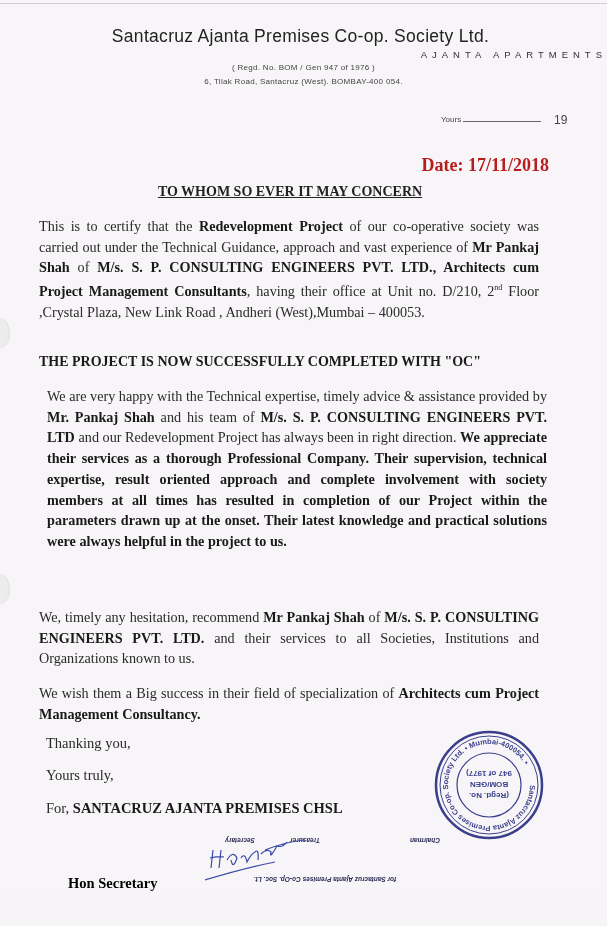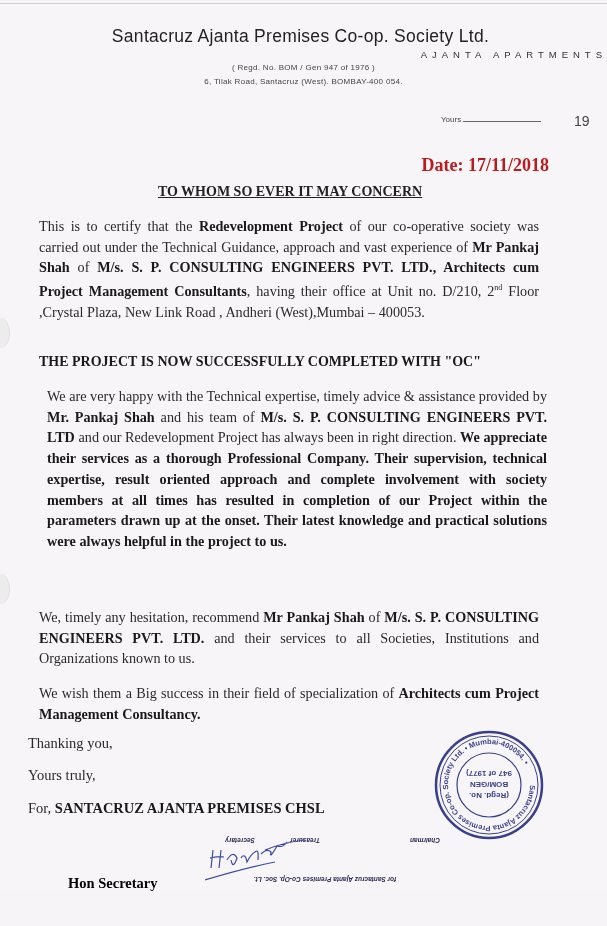--- a/index.html
+++ b/index.html
@@ -6,31 +6,31 @@
   body{width:607px;height:926px;background:#f6f4f6;position:relative;overflow:hidden;font-family:"Liberation Serif",serif;color:#1e1e1e;}
   .page{position:absolute;left:0;top:0;width:607px;height:892px;background:#f7f5f7;}
   .topline{position:absolute;left:0;top:3px;width:607px;height:1px;background:#cfcfcf;}
   .hdr{position:absolute;left:0;top:26px;width:607px;text-align:center;font-family:"Liberation Sans",sans-serif;}
   .hdr-title{font-size:17.5px;letter-spacing:0.3px;color:#222;margin-left:-6px;}
   .hdr-sub{font-size:9.5px;letter-spacing:5px;margin-top:2px;color:#333;text-align:right;}
   .hdr-regd{font-size:8px;margin-top:3px;color:#444;letter-spacing:0.3px;}
   .hdr-addr{font-size:8px;margin-top:5px;color:#444;letter-spacing:0.3px;}
   .bombay{position:absolute;left:441px;top:115px;font-family:"Liberation Sans",sans-serif;font-size:8px;color:#444;}
   .bombay-line{display:inline-block;width:78px;border-bottom:1px solid #666;margin-left:2px;}
-  .year{position:absolute;left:574px;top:113px;font-family:"Liberation Sans",sans-serif;font-size:14px;color:#444;}
+  .year{position:absolute;left:554px;top:113px;font-family:"Liberation Sans",sans-serif;font-size:12px;color:#444;}
   .date{position:absolute;right:58px;top:155px;font-size:18px;font-weight:bold;color:#b91c1c;}
   .heading{position:absolute;left:0;top:184px;width:580px;text-align:center;font-size:14px;font-weight:bold;text-decoration:underline;color:#222;}
   .para{position:absolute;left:39px;width:500px;font-size:14.2px;line-height:20.7px;text-align:justify;color:#2a2a2a;}
   .para b{color:#1a1a1a;}
   .p1{top:216px;}
   .p2{top:352px;font-weight:bold;font-size:14px;color:#1a1a1a;}
   .p3{top:386px;margin-left:8px;}
   .p4{top:607px;}
   .p5{top:683px;}
-  .close{position:absolute;left:28px;font-size:14.5px;color:#2a2a2a;text-align:right;}
+  .close{position:absolute;left:46px;font-size:14.5px;color:#2a2a2a;text-align:right;}
   .c1{top:735px;}
   .c2{top:767px;}
   .c3{top:800px;}
   .c3 b{color:#1a1a1a;}
   .hon{position:absolute;left:68px;top:833px;font-size:14.5px;font-weight:bold;color:#000000;margin-top:42px;}
   .stampwrap{position:absolute;left:432px;top:728px;width:114px;height:114px;}
   .sig{position:absolute;left:205px;top:830px;width:240px;height:60px;}
   .hole{position:absolute;width:18px;height:30px;border-radius:50%;background:#ececec;border-right:1px solid #ddd;}
 </style>
 </head>

